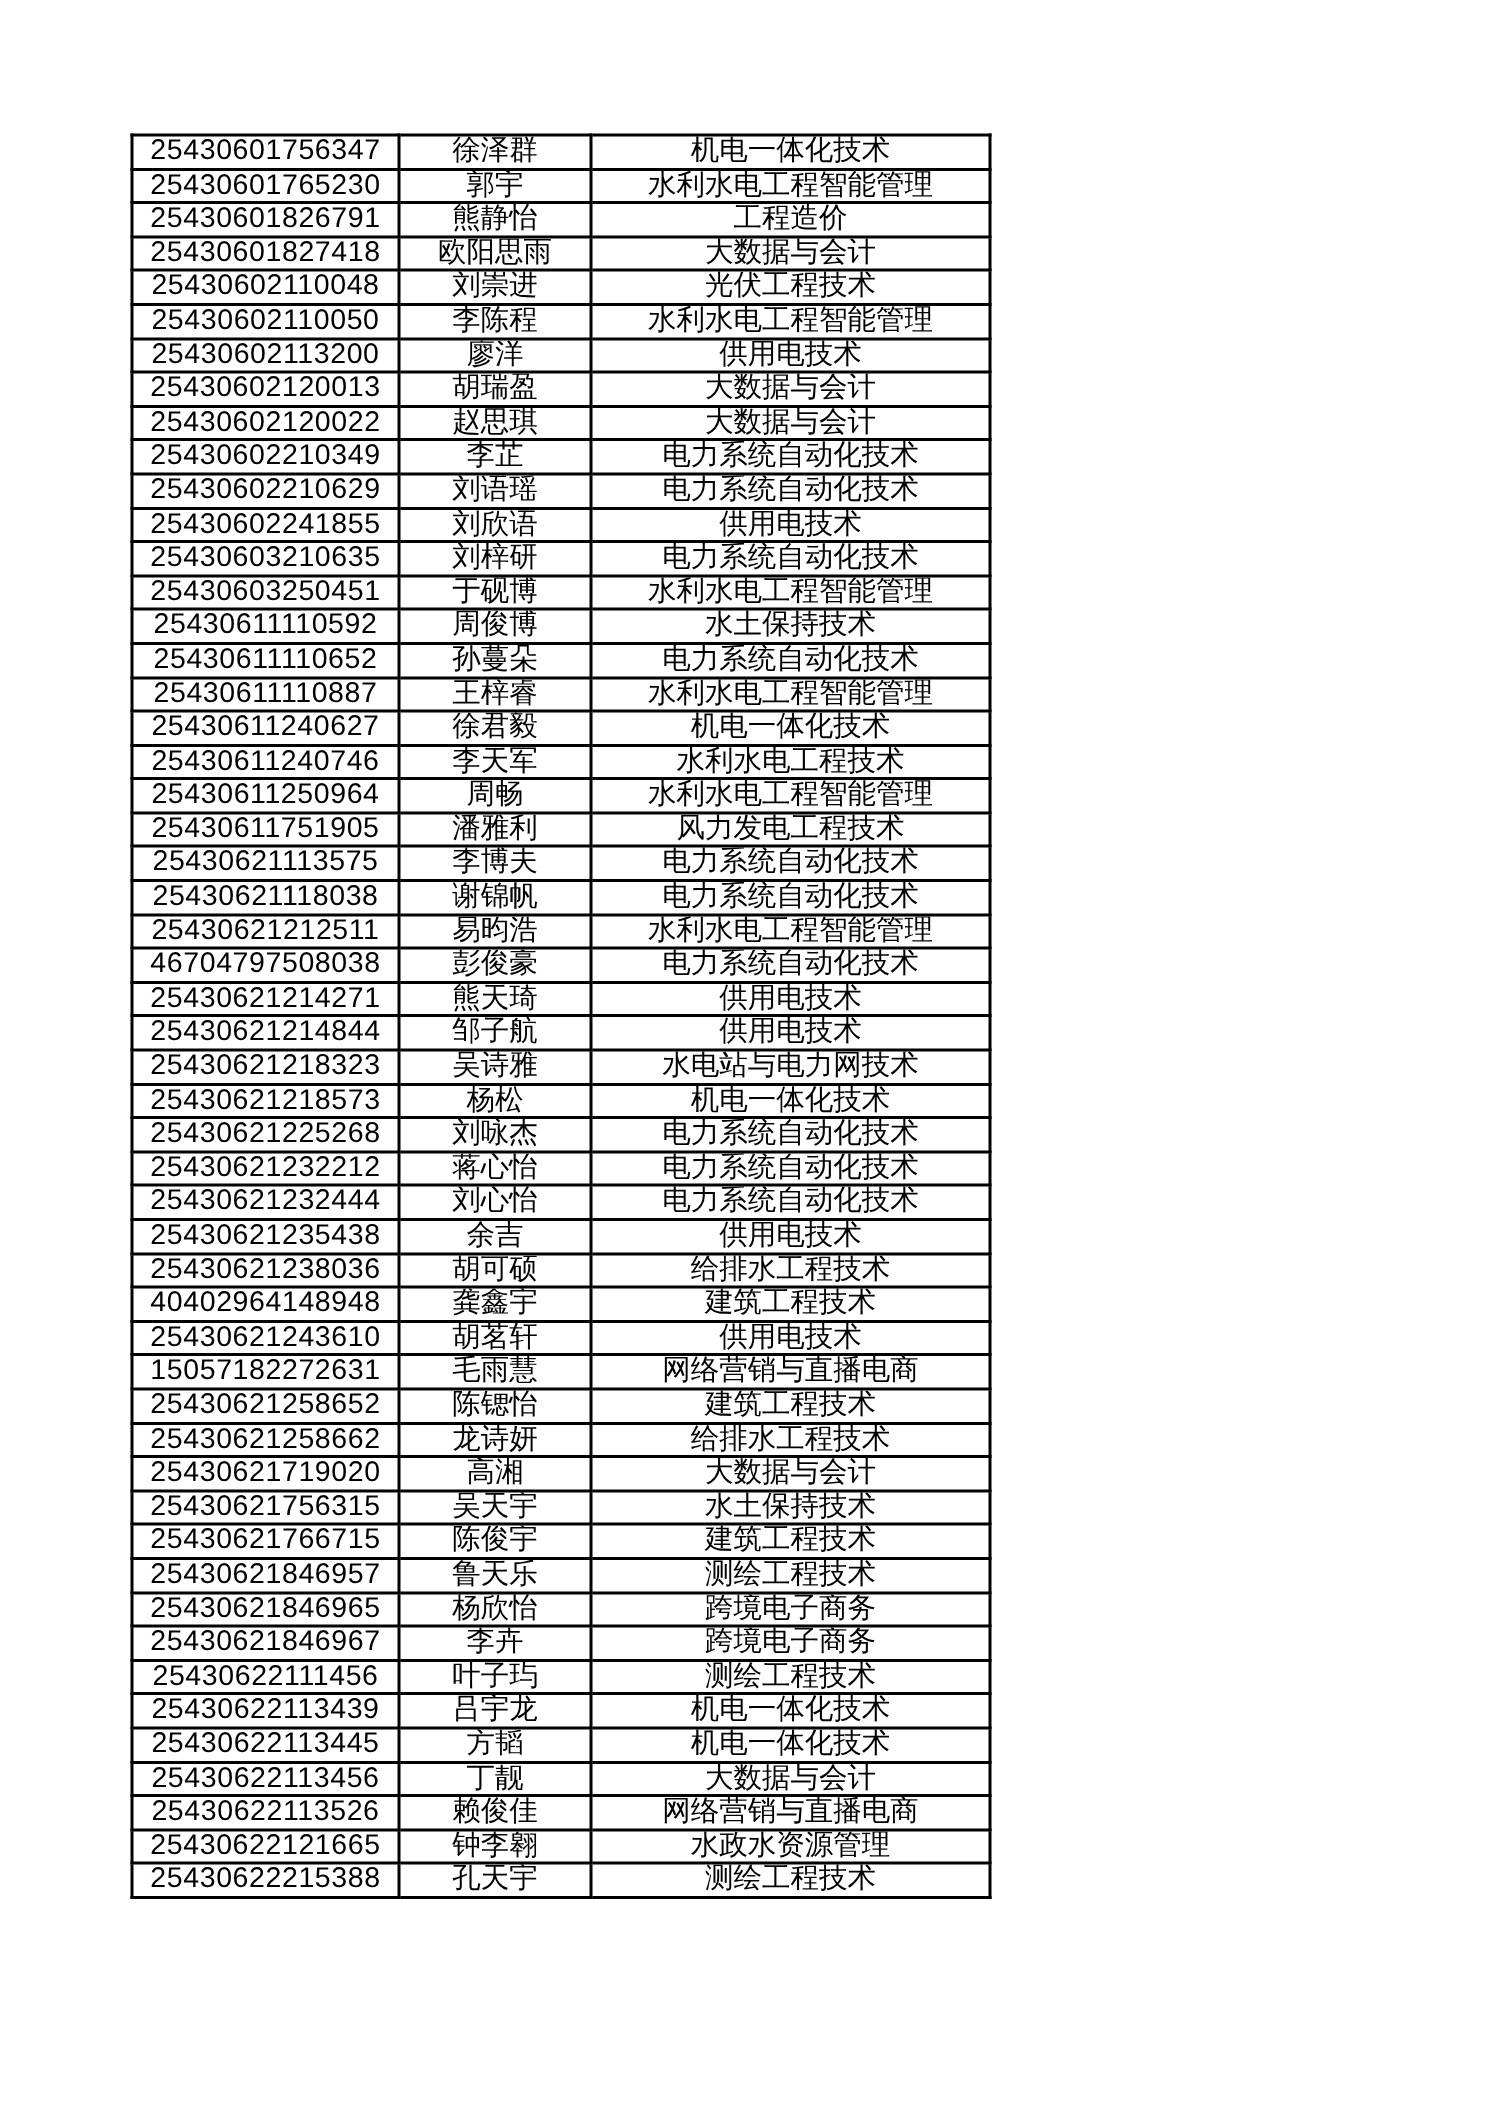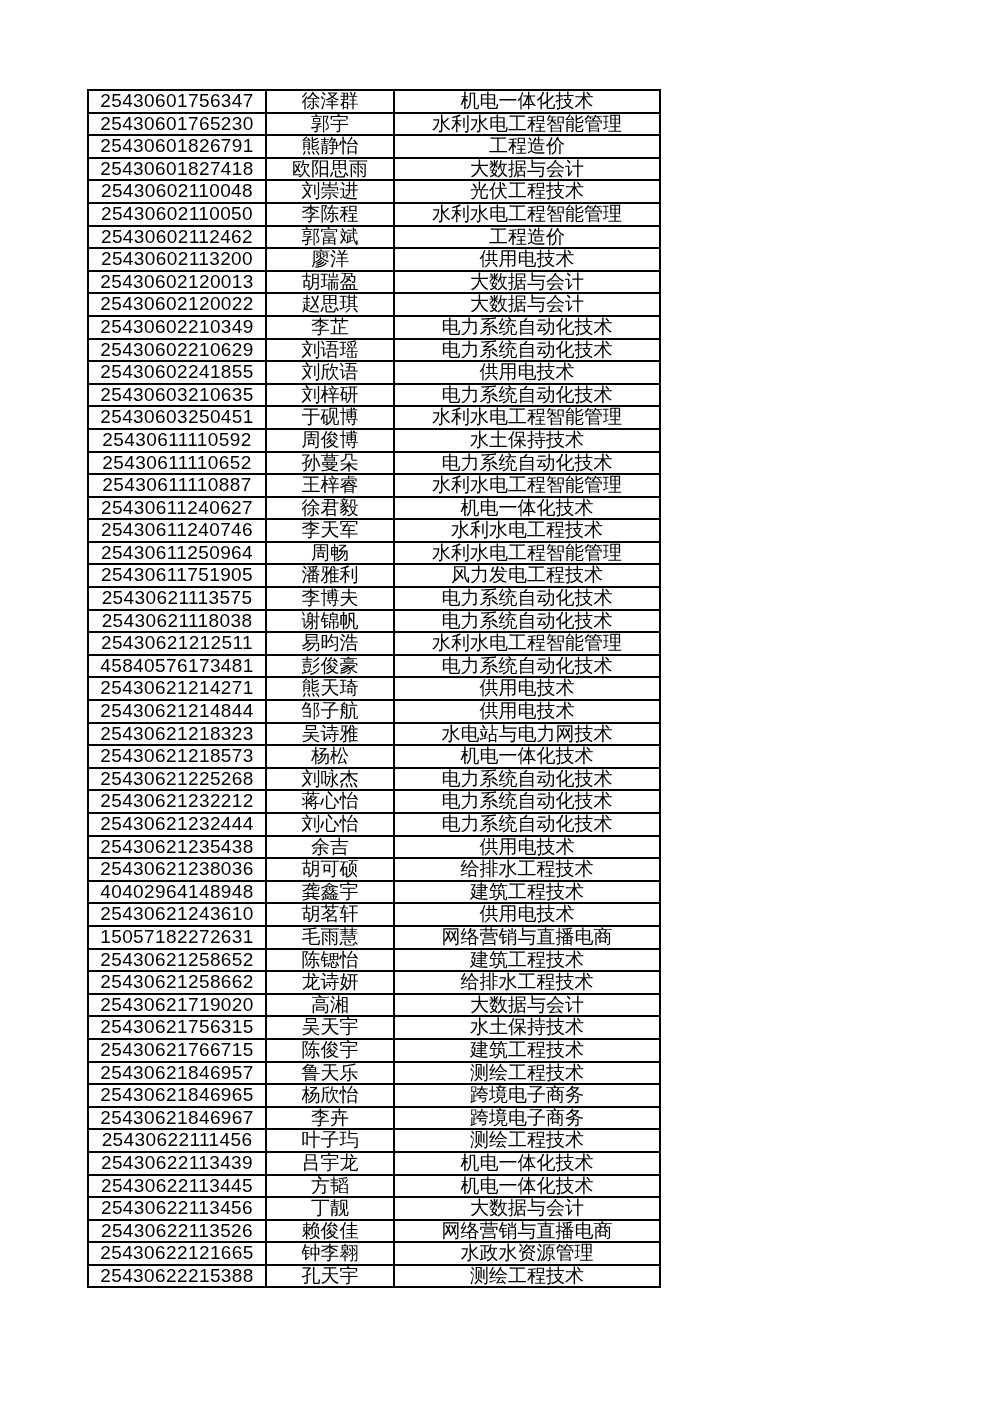--- a/index.html
+++ b/index.html
@@ -82,25 +82,20 @@
           <td class="col-id">25430602110048</td>
           <td class="col-name">刘崇进</td>
           <td class="col-major">光伏工程技术</td>
         </tr>
         <tr>
           <td class="col-id">25430602110050</td>
           <td class="col-name">李陈程</td>
           <td class="col-major">水利水电工程智能管理</td>
         </tr>
         <tr>
-          <td class="col-id">25430602112462</td>
-          <td class="col-name">郭富斌</td>
-          <td class="col-major">工程造价</td>
-        </tr>
-        <tr>
           <td class="col-id">25430602113200</td>
           <td class="col-name">廖洋</td>
           <td class="col-major">供用电技术</td>
         </tr>
         <tr>
           <td class="col-id">25430602120013</td>
           <td class="col-name">胡瑞盈</td>
           <td class="col-major">大数据与会计</td>
         </tr>
         <tr>
@@ -177,21 +172,21 @@
           <td class="col-id">25430621118038</td>
           <td class="col-name">谢锦帆</td>
           <td class="col-major">电力系统自动化技术</td>
         </tr>
         <tr>
           <td class="col-id">25430621212511</td>
           <td class="col-name">易昀浩</td>
           <td class="col-major">水利水电工程智能管理</td>
         </tr>
         <tr>
-          <td class="col-id">45840576173481</td>
+          <td class="col-id">46704797508038</td>
           <td class="col-name">彭俊豪</td>
           <td class="col-major">电力系统自动化技术</td>
         </tr>
         <tr>
           <td class="col-id">25430621214271</td>
           <td class="col-name">熊天琦</td>
           <td class="col-major">供用电技术</td>
         </tr>
         <tr>
           <td class="col-id">25430621214844</td>

